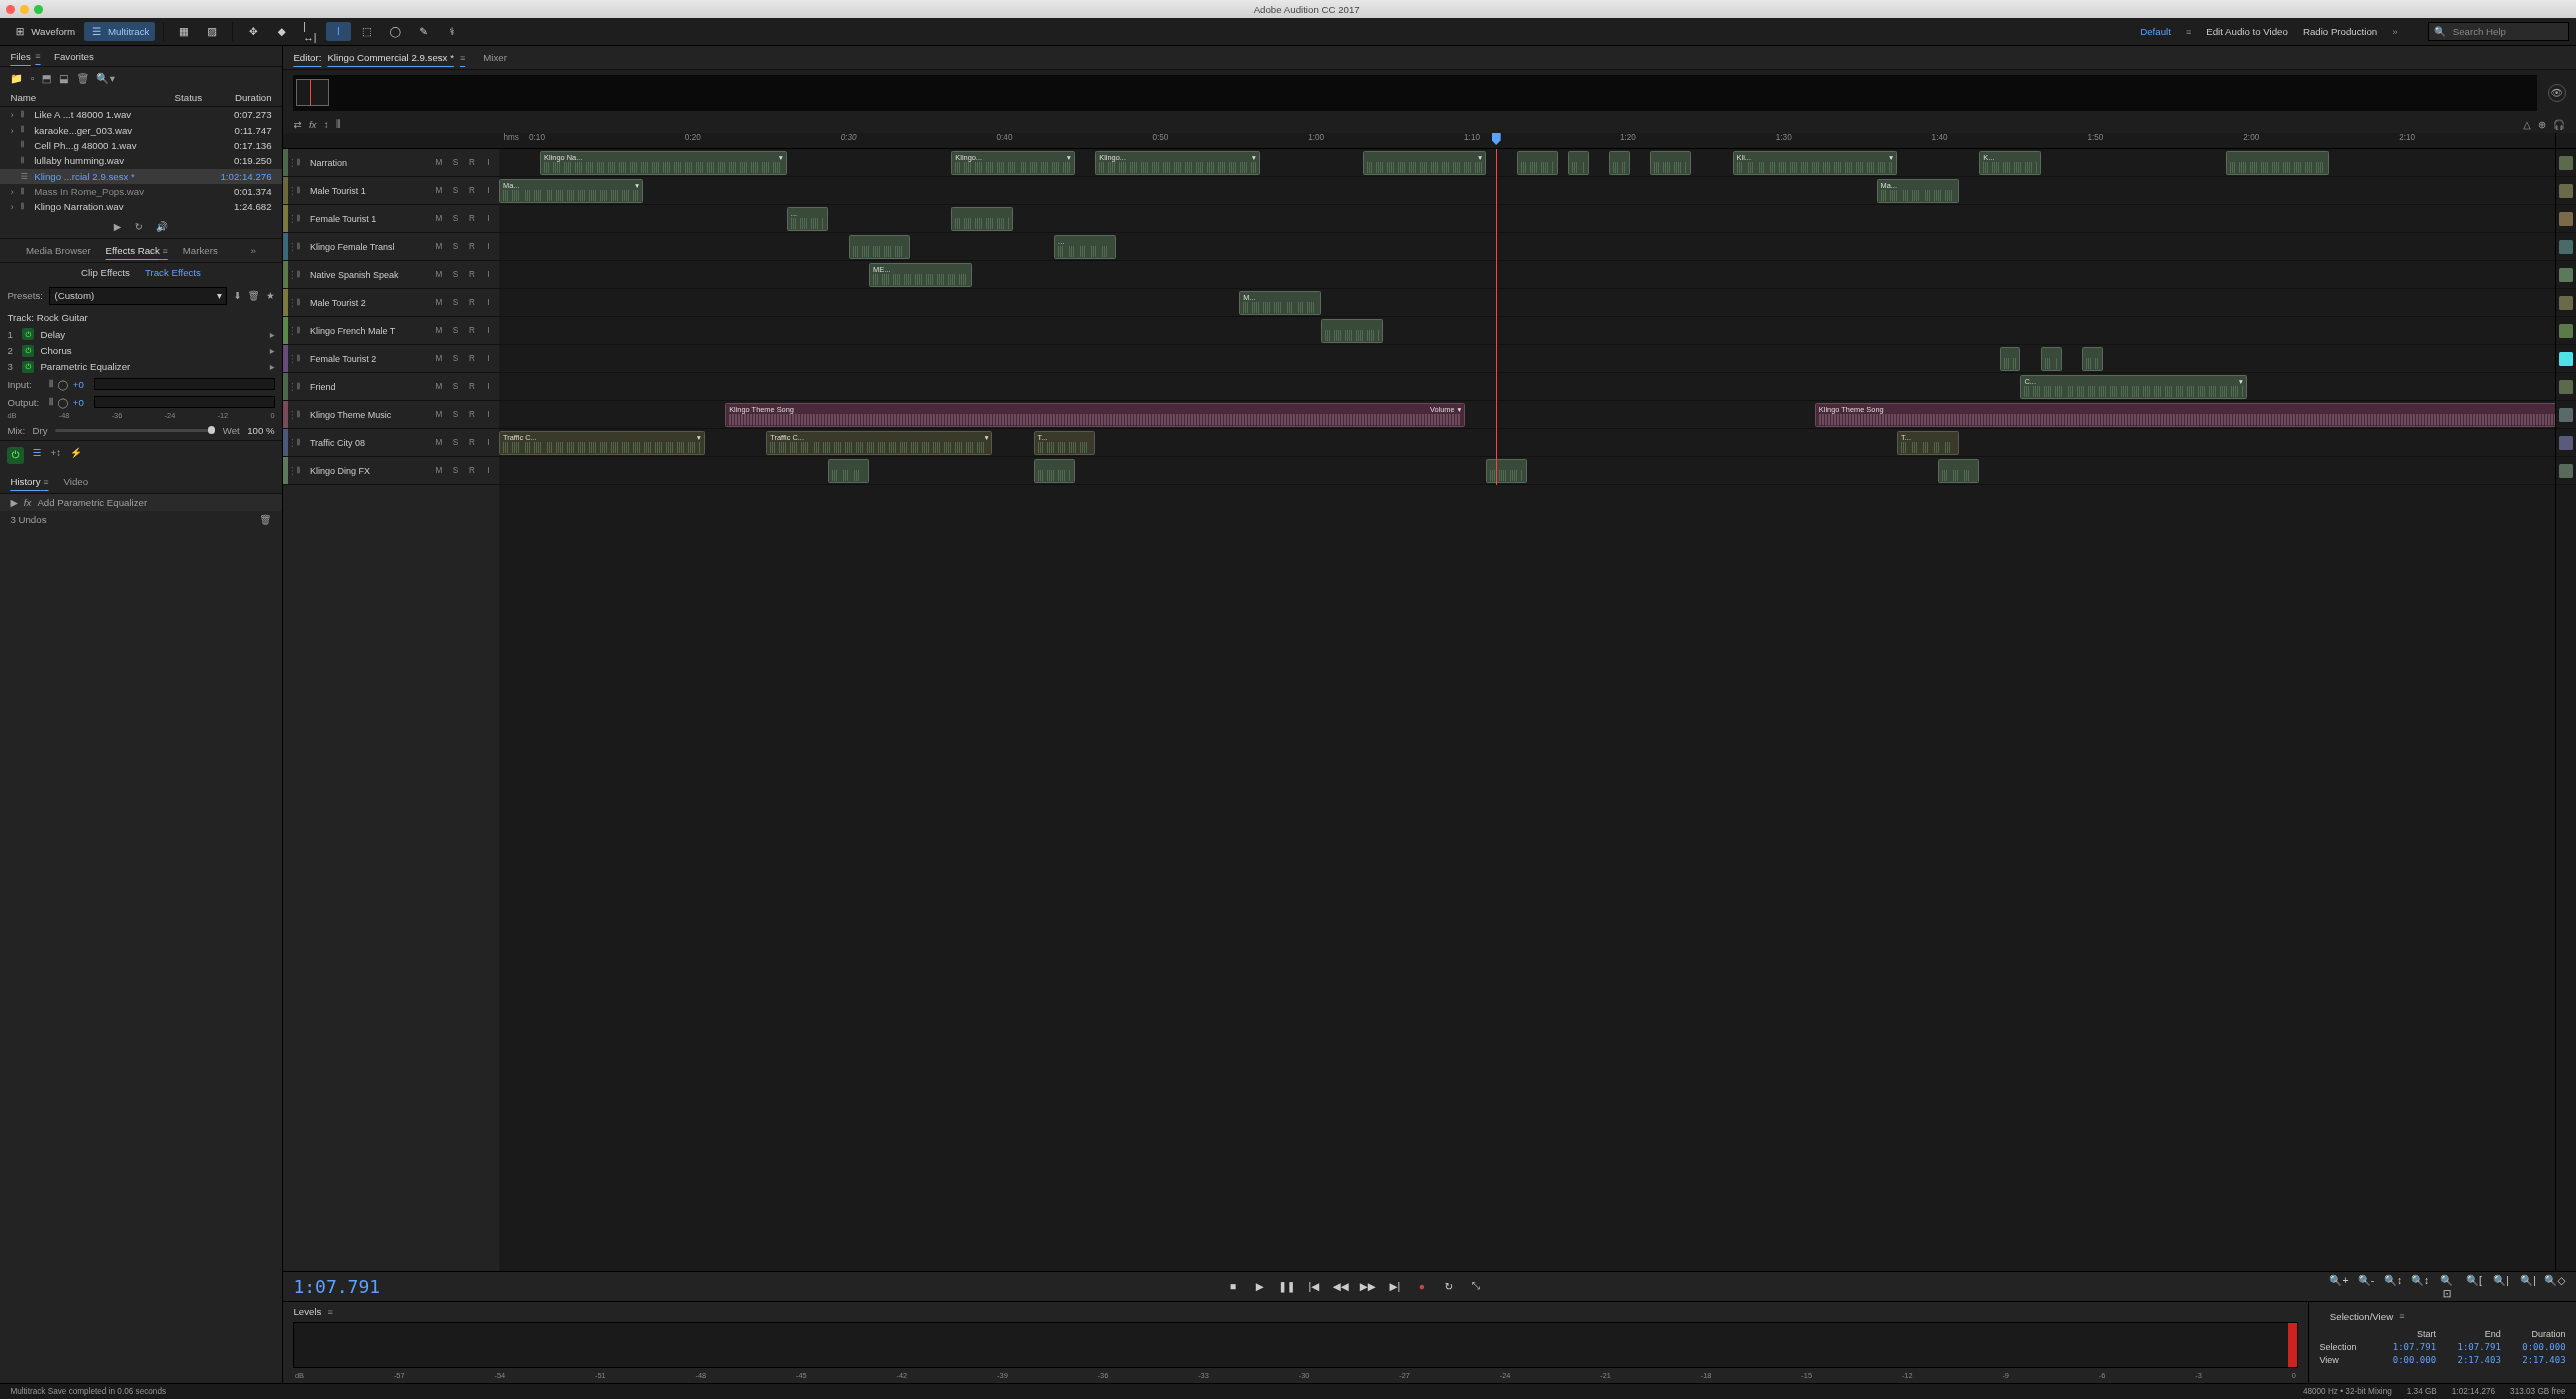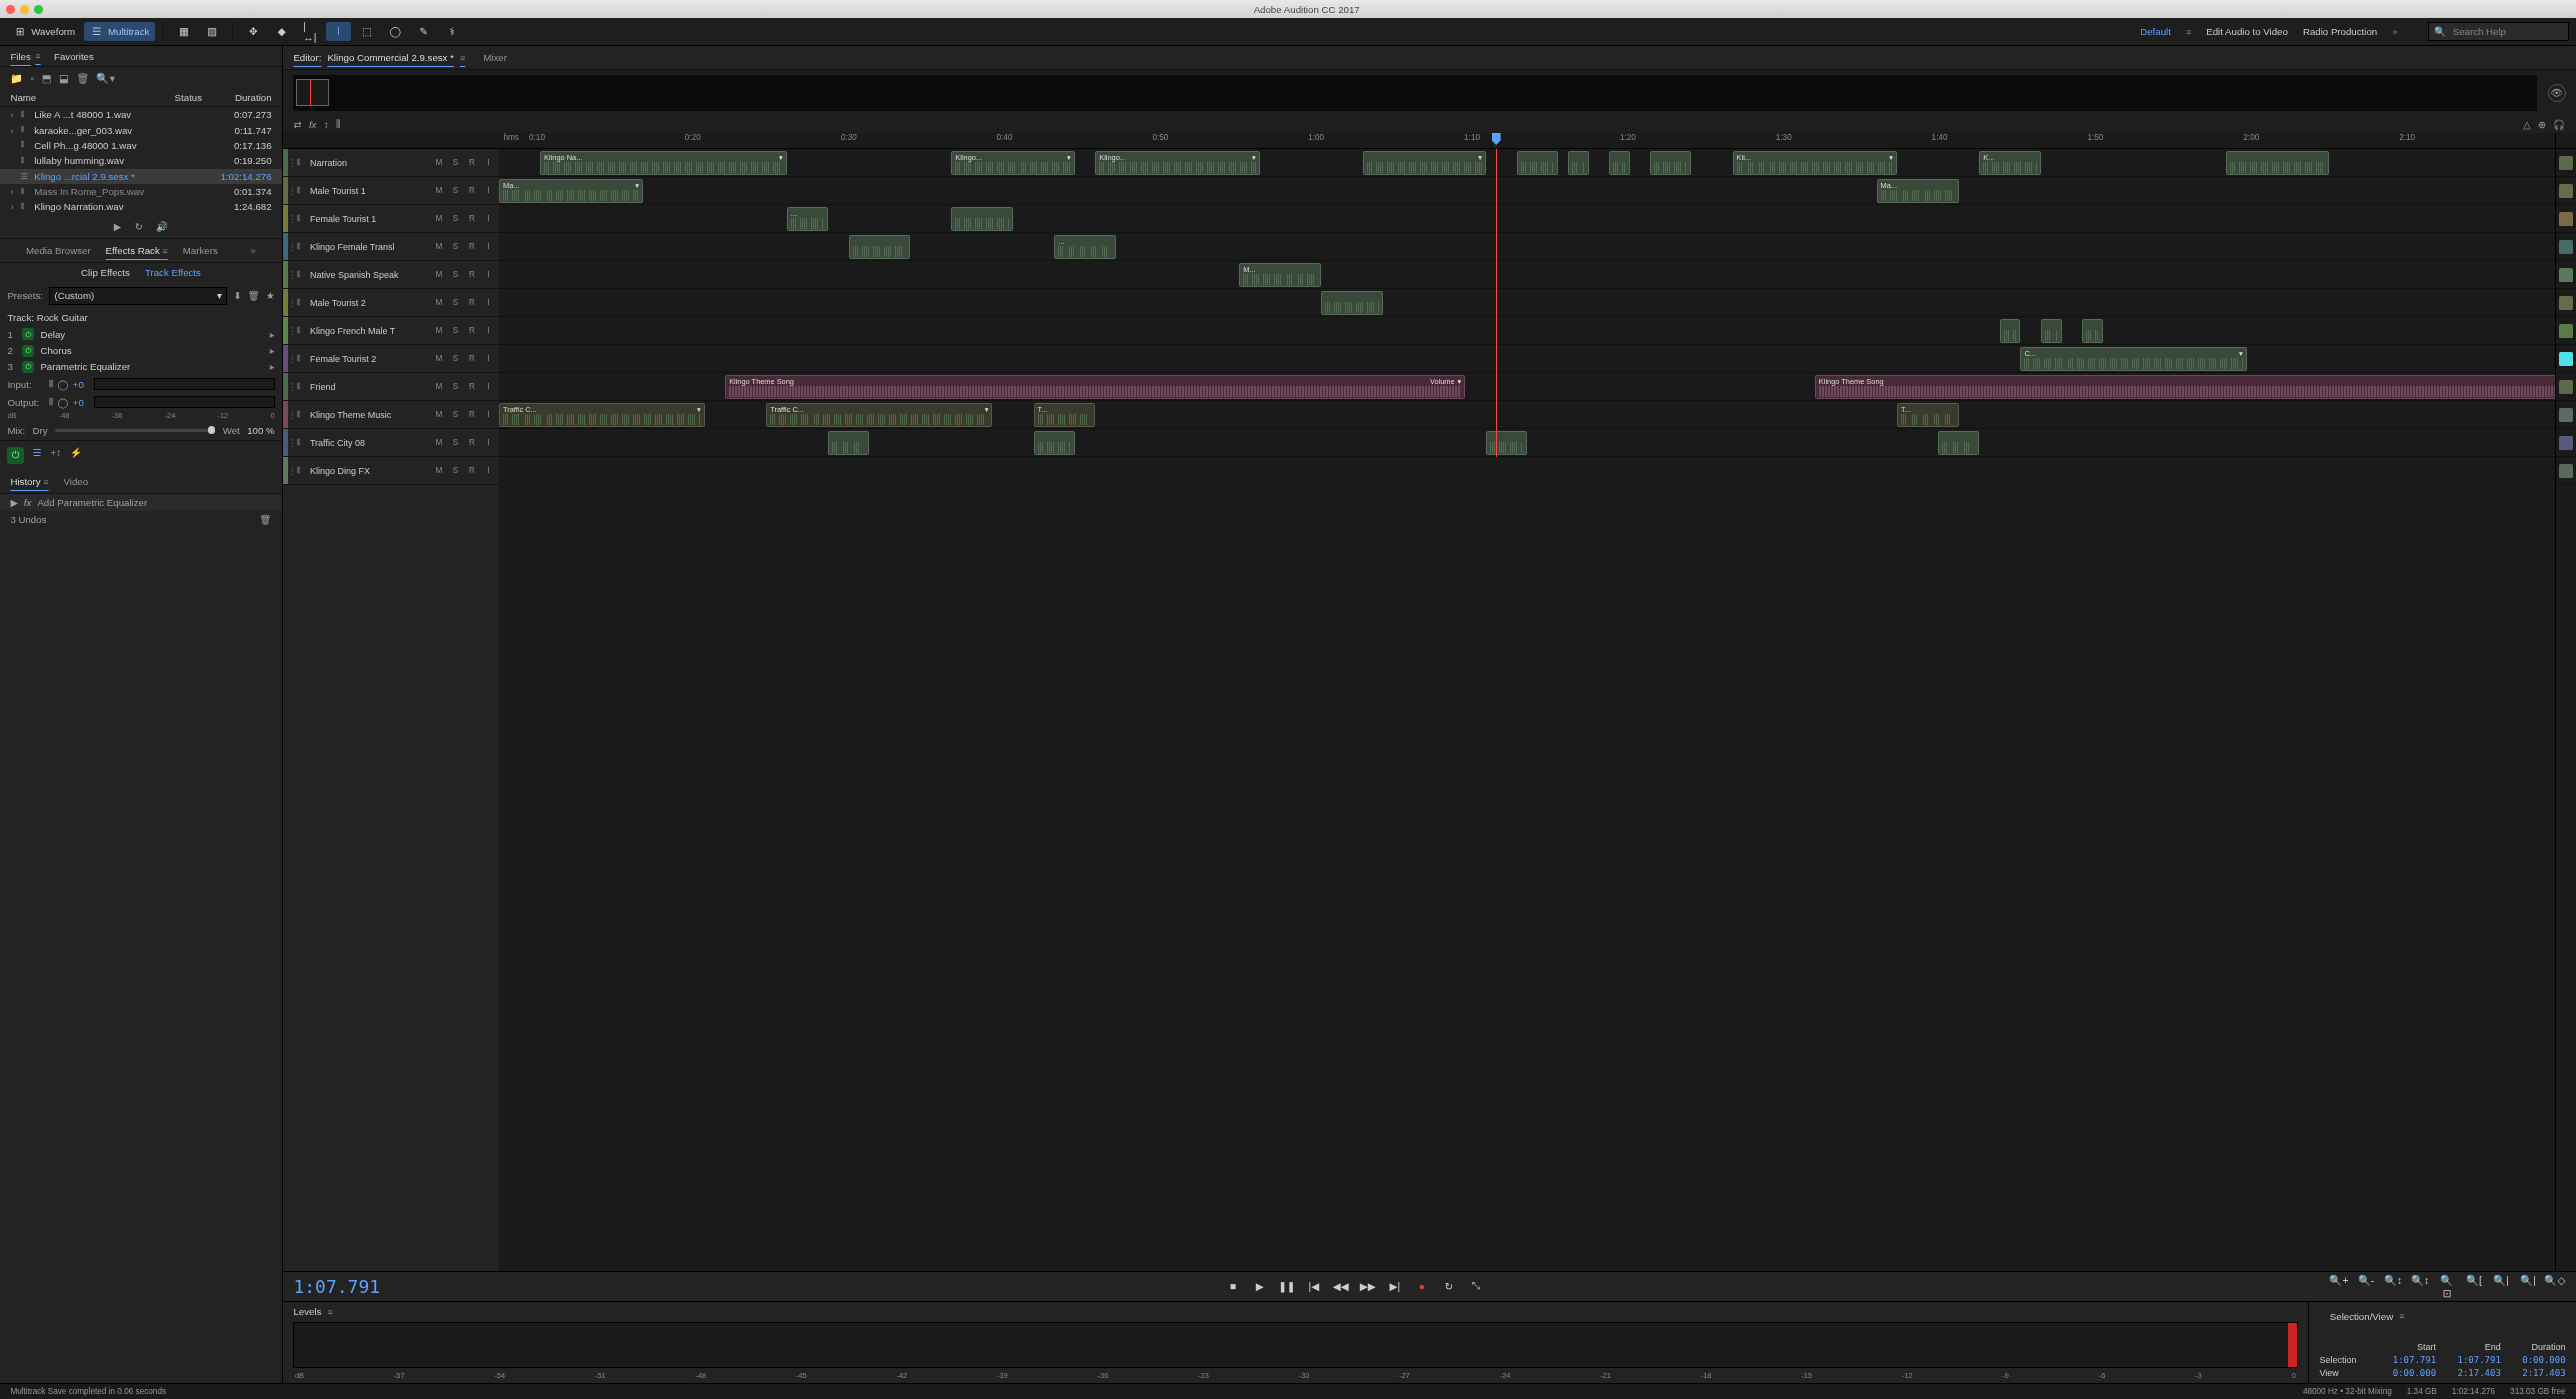--- a/index.html
+++ b/index.html
@@ -103,21 +103,21 @@
 .timecode { font-size: 18px; color: #5da1ff; font-family: monospace; margin-right: auto; }
 .tp-btn { width: 21px; text-align: center; color: #ccc; cursor: pointer; font-size: 10.4px; }
 .zoom-btns { margin-left: auto; display: flex; gap: 6px; }
 .bottom-panels { height: 82px; display: flex; border-top: 0.7px solid #000; background:#232323;}
 .levels-panel { flex: 1; display: flex; flex-direction: column; }
 .panel-hdr { padding: 4.5px 10.4px; color: #ccc; display:flex; gap:6px; align-items:center;}
 .levels-meter { flex: 1; background: #1a1a1a; margin: 0 10.4px 3px; position: relative; border:0.7px solid #000;}
 .levels-clip { position:absolute; right:0; top:0; bottom:0; width:9px; background:#c22;}
 .levels-scale { display: flex; justify-content: space-between; font-size: 7.4px; color: #888; padding: 0 12px 3px; }
 .selview-panel { width: 268px; border-left: 0.7px solid #000; padding: 4.5px 10.4px; }
-.sv-grid { display: grid; grid-template-columns: 52px 1fr 1fr 1fr; gap: 3px 7.4px; font-size: 9px; margin-top: 16px;}
+.sv-grid { display: grid; grid-template-columns: 52px 1fr 1fr 1fr; gap: 3px 7.4px; font-size: 9px; margin-top: 3px;}
 .sv-hdr { color: #ccc; text-align: right; }
 .sv-lbl { color: #ccc; }
 .sv-val { color: #5da1ff; font-family: monospace; text-align: right; }
 .status-bar { height: 16.4px; background: #1a1a1a; display: flex; align-items: center; padding: 0 10.4px; font-size: 8.2px; color: #999; border-top: 0.7px solid #000;}
 .status-right { margin-left: auto; display: flex; gap: 15px; }
 .eye-ico{width:18px;height:18px;border:0.7px solid #555;border-radius:50%;display:flex;align-items:center;justify-content:center;margin-left:auto;margin-right:10.4px;}
 .ham{font-size:9px;color:#888;}
 .expand-ico{margin-left:auto;color:#888;}
 </style>
 </head>
@@ -659,20 +659,28 @@
             <div class="track-lane">
               <div class="clip" style="left: 17%; width: 3%;">
                 <div class="clip-hdr">
                   <span></span>
                 </div>
                 <div class="clip-wave"></div>
               </div>
               <div class="clip" style="left: 27%; width: 3%;">
                 <div class="clip-hdr">
                   <span>...</span>
+                </div>
+                <div class="clip-wave"></div>
+              </div>
+            </div>
+            <div class="track-lane">
+              <div class="clip" style="left: 18%; width: 5%;">
+                <div class="clip-hdr">
+                  <span>ME...</span>
                 </div>
                 <div class="clip-wave"></div>
               </div>
             </div>
             <div class="track-lane">
               <div class="clip" style="left: 36%; width: 4%;">
                 <div class="clip-hdr">
                   <span>M...</span>
                 </div>
                 <div class="clip-wave"></div>

